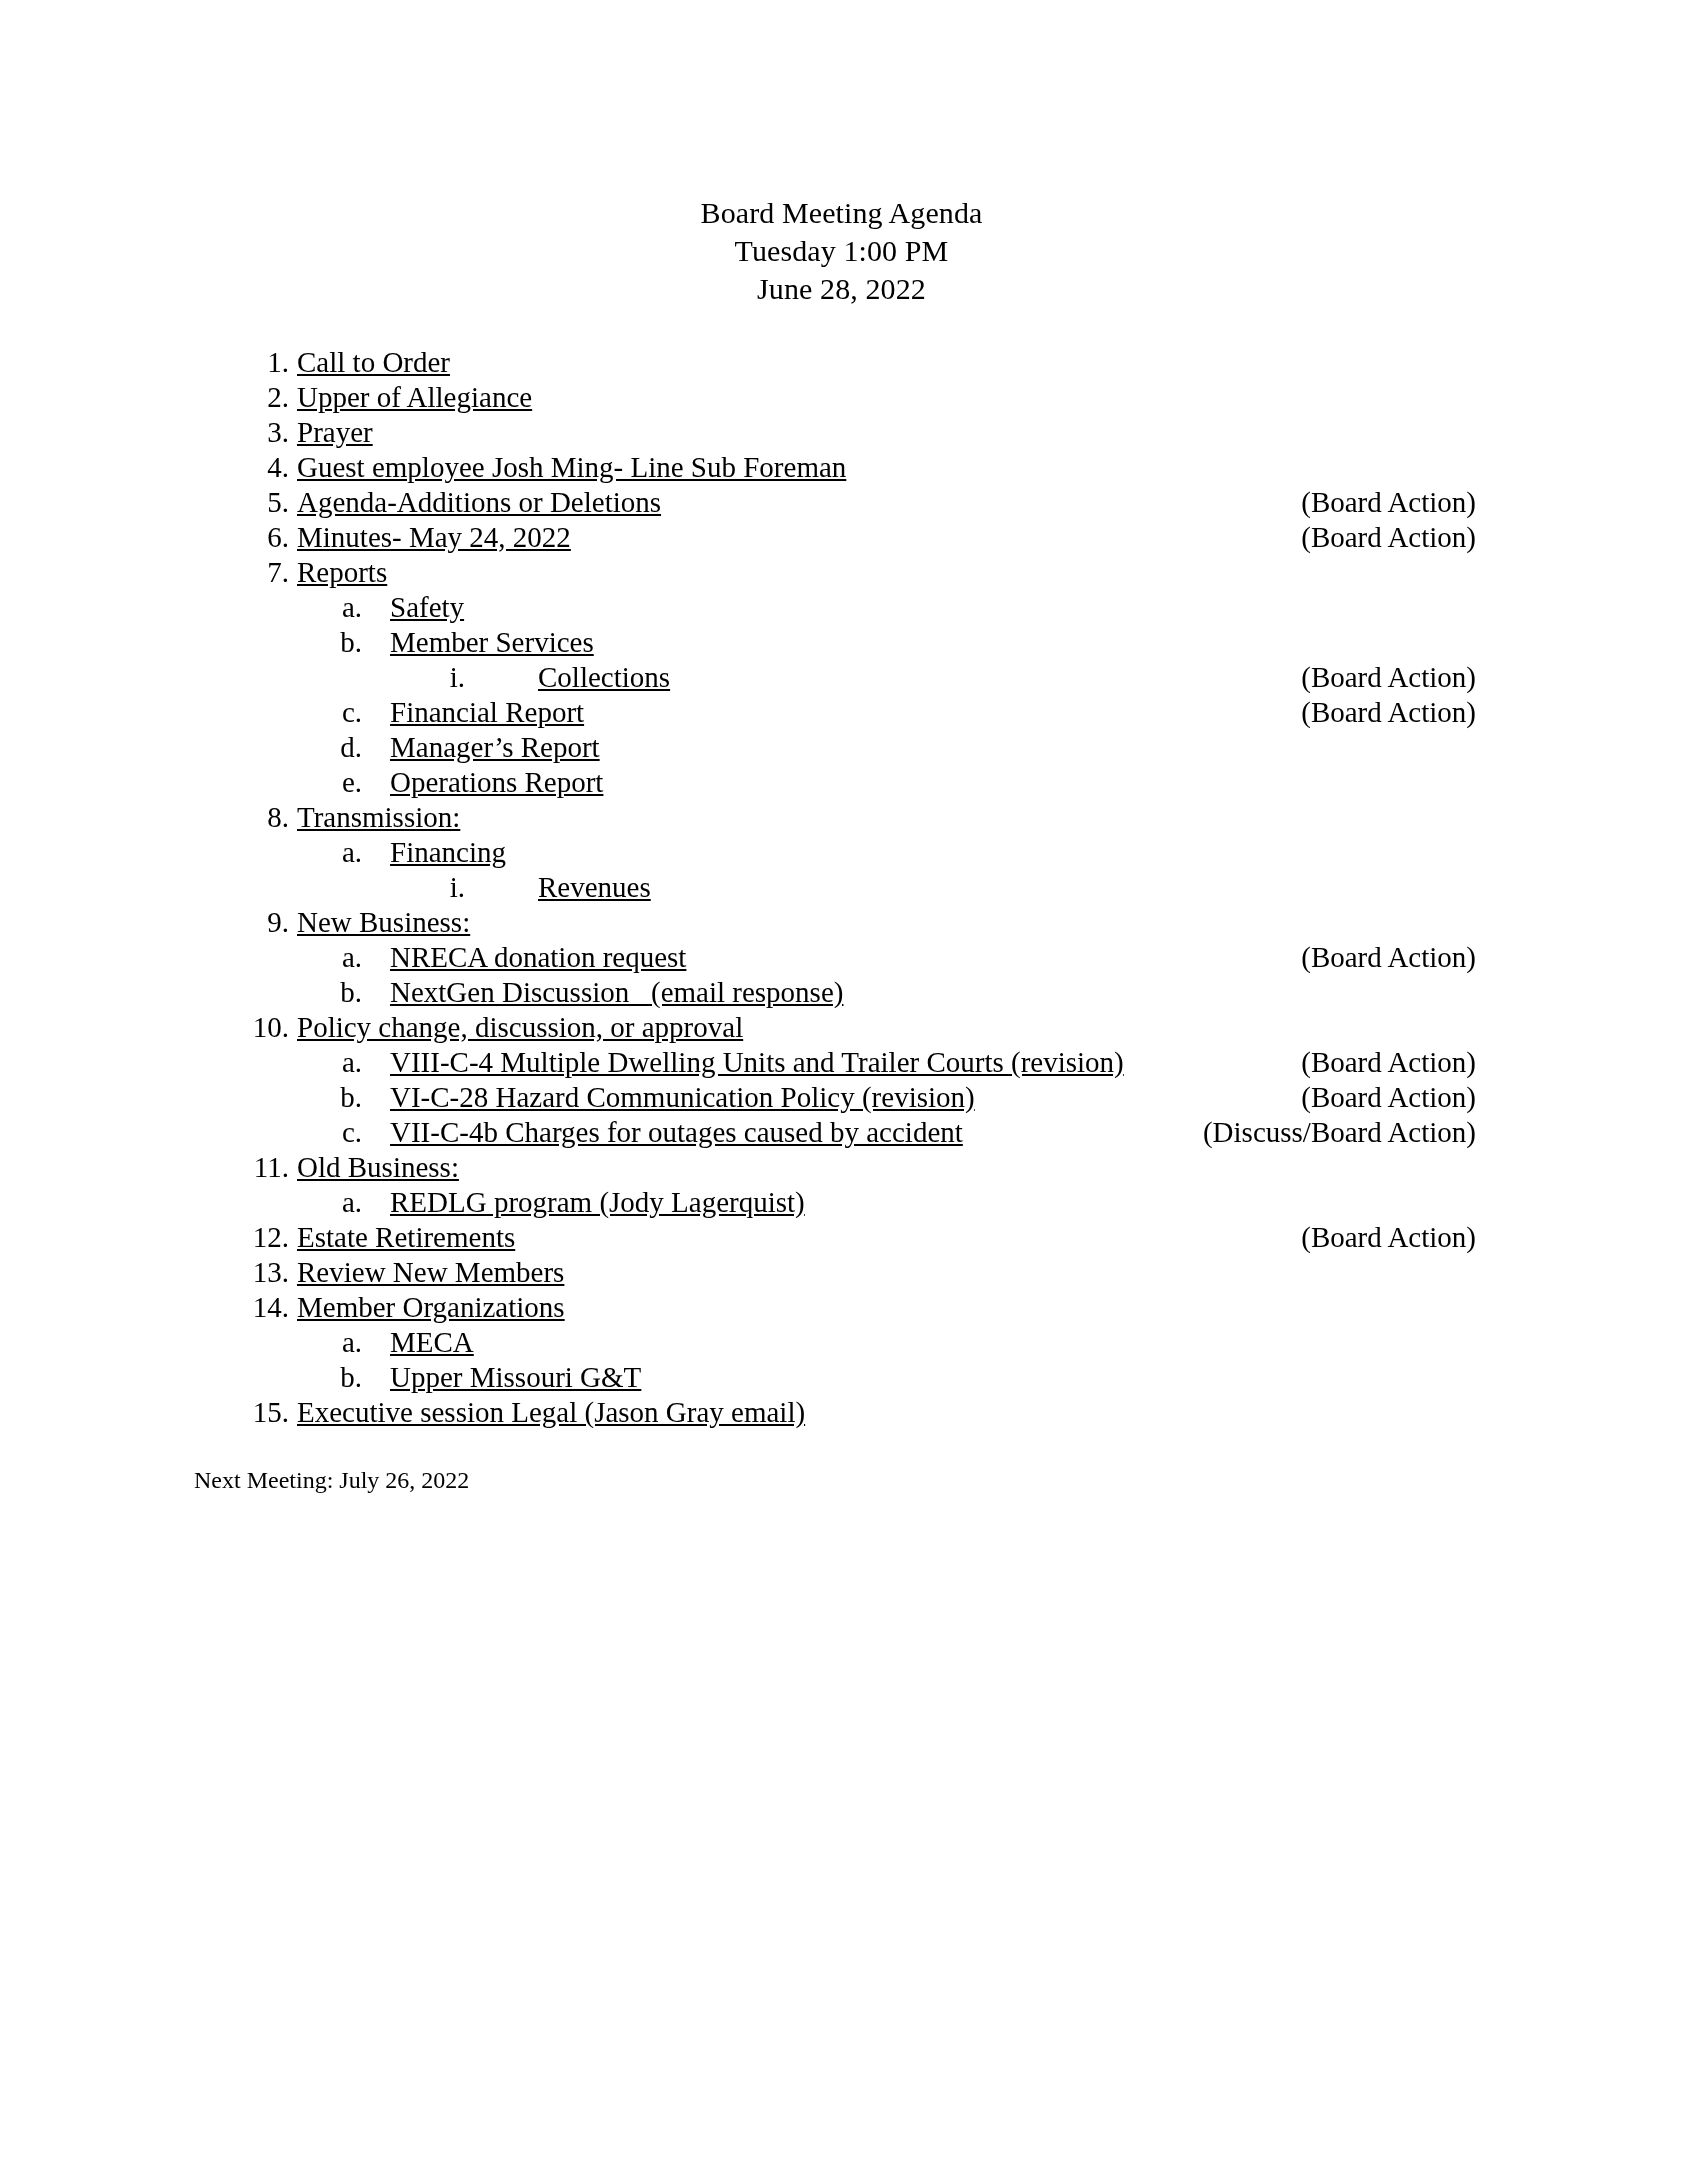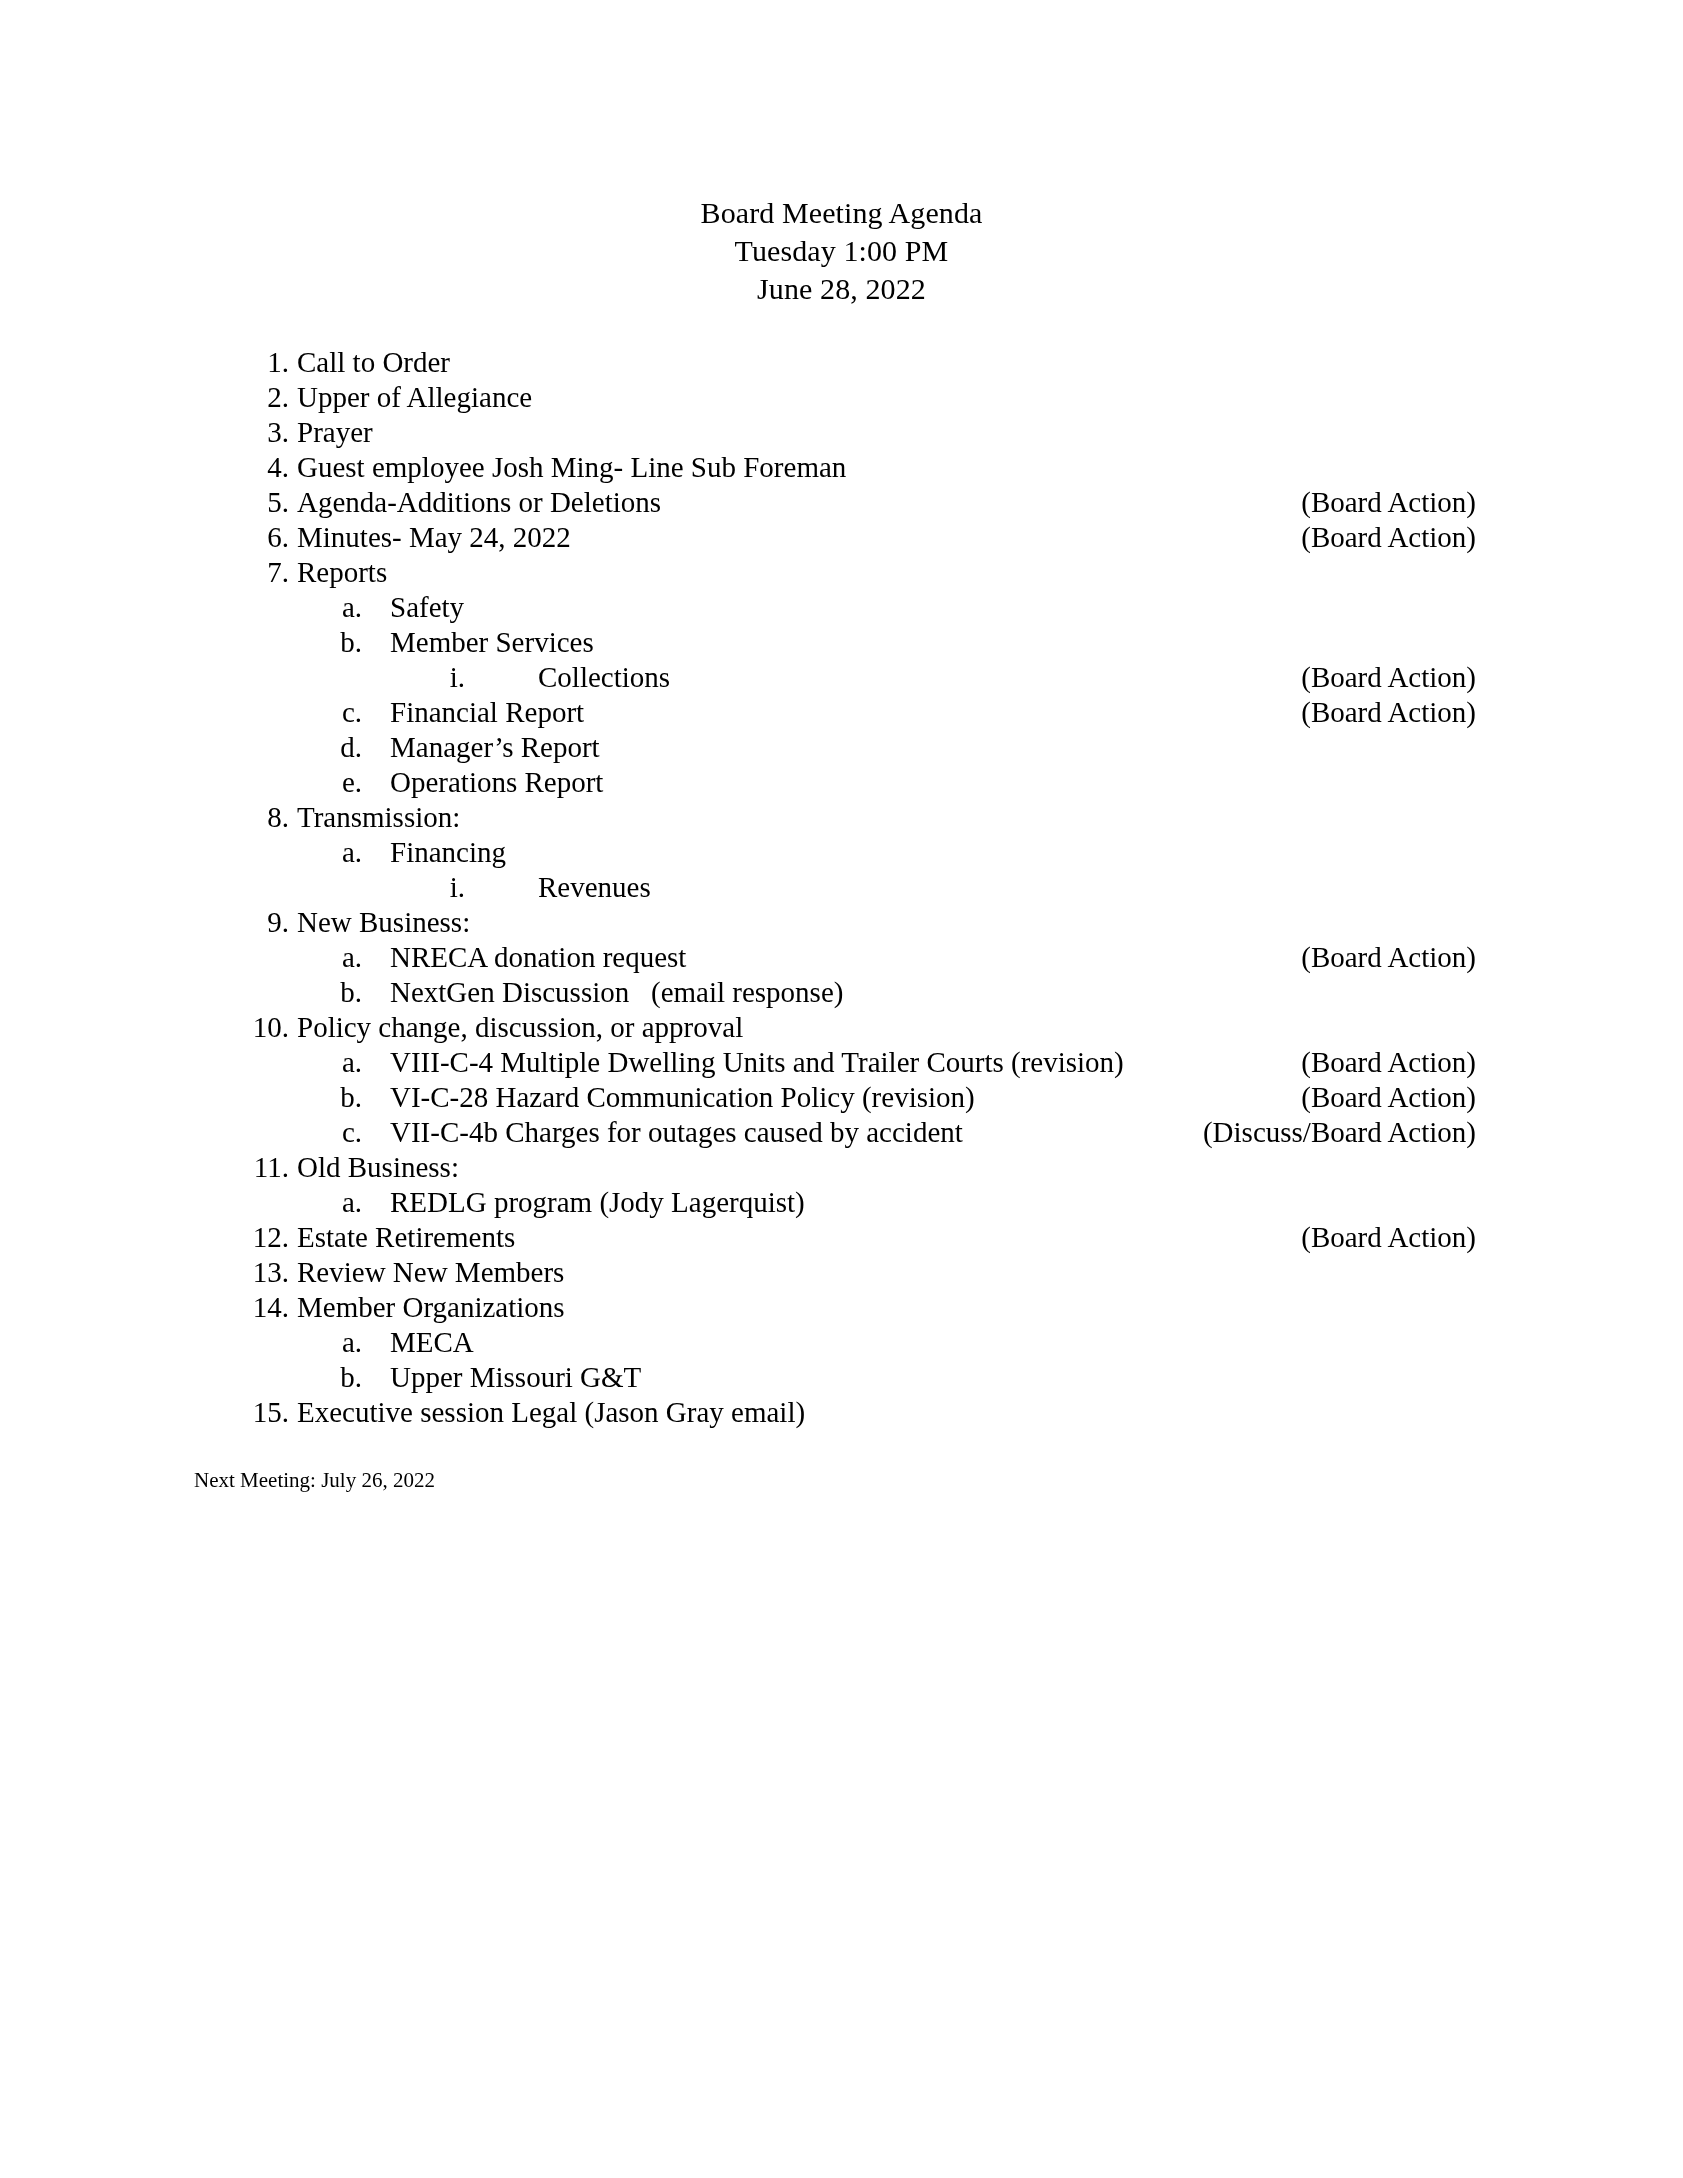--- a/index.html
+++ b/index.html
@@ -52,20 +52,21 @@
     white-space: nowrap;
   }
   .marker {
     position: absolute;
     text-align: right;
     white-space: pre;
   }
   .rowtext {
     position: absolute;
     white-space: pre;
+    text-decoration: underline;
   }
   .action {
     position: absolute;
     right: 207px;
     text-align: left;
     white-space: pre;
   }
 
   
   .lvl1 > .marker { left: 198px; width: 91px; }
@@ -77,21 +78,21 @@
 
   
   .lvl3 > .marker { left: 376px; width: 89px; }
   .lvl3 > .rowtext { left: 538px; }
 
   
   #next-meeting {
     position: absolute;
     top: 1463px;
     left: 194px;
-    font-size: 21px;
+    font-size: 24px;
     line-height: 35px;
     white-space: pre;
   }
 </style>
 </head>
 <body>
 
 <div id="page">
 
   <div id="doc-header">

